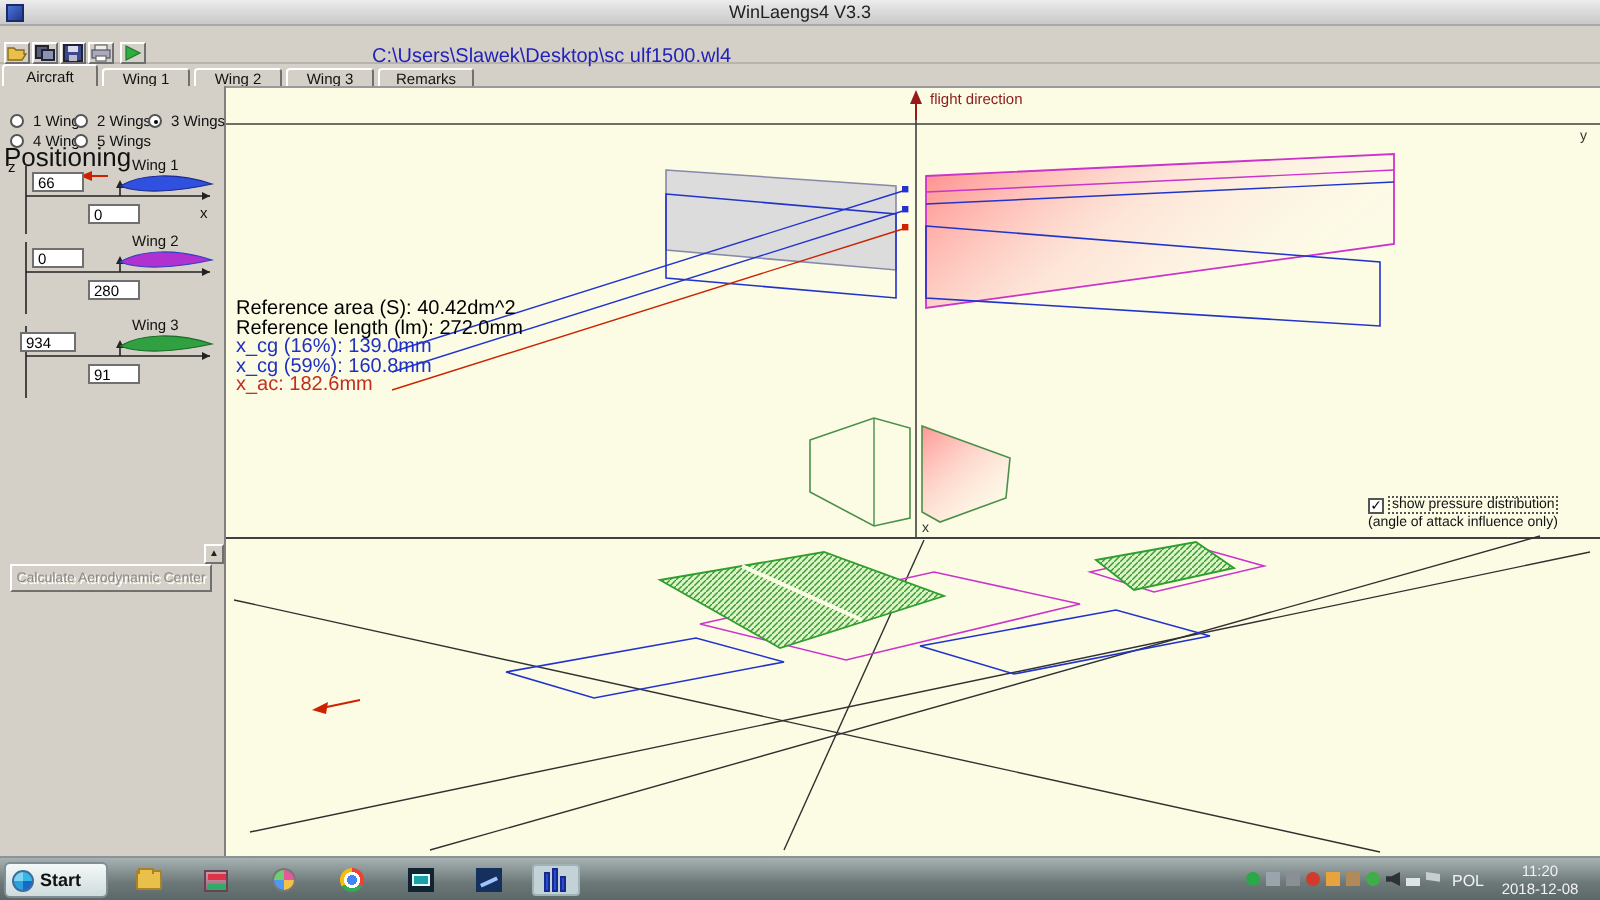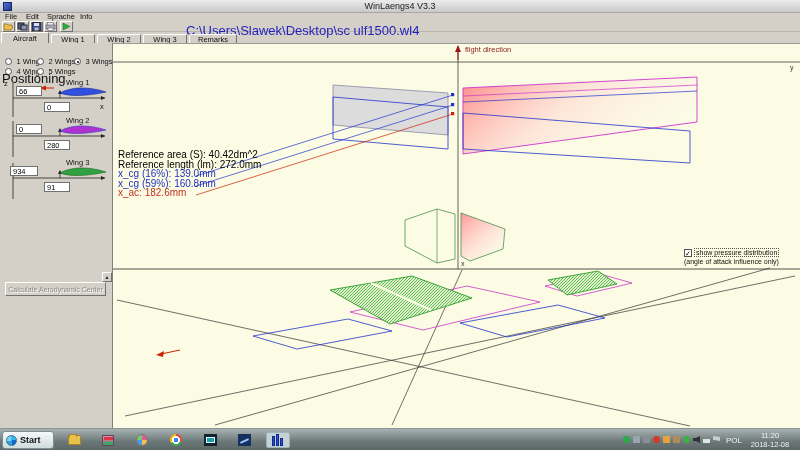--- a/index.html
+++ b/index.html
@@ -16,21 +16,21 @@
 
   
   .menubar { position:absolute; left:0; top:13px; width:800px; height:8px; background:#d4d0c8; }
   .menuitem { position:absolute; top:0; font-size:7.5px; color:#111; line-height:8px; cursor:default; }
 
   
   .toolbar { position:absolute; left:0; top:21px; width:800px; height:11px; background:#d4d0c8; border-bottom:1px solid #b8b4ac; }
   .tbtn { position:absolute; top:0; width:13px; height:11px; background:#d4d0c8;
     border-top:1px solid #fff; border-left:1px solid #fff; border-right:1px solid #707070; border-bottom:1px solid #707070;
     display:flex; align-items:center; justify-content:center; }
-  .filepath { position:absolute; left:186px; top:2px; font-size:13px; color:#2222bb; white-space:nowrap; }
+  .filepath { position:absolute; left:186px; top:2px; font-size:10px; color:#2222bb; white-space:nowrap; }
 
   
   .tabstrip { position:absolute; left:0; top:32px; width:258px; height:11px; }
   .tab { position:absolute; top:2px; height:9px; background:#d4d0c8; font-size:7.5px; line-height:9px; text-align:center;
     border-top:1px solid #fff; border-left:1px solid #fff; border-right:1px solid #707070; color:#111;
     border-radius:2px 2px 0 0; }
   .tab.active { top:0; height:11px; line-height:11px; z-index:2; }
 
   
   .leftpanel { position:absolute; left:0; top:43px; width:113px; height:385px; background:#d4d0c8; border-right:1px solid #808080; }
@@ -100,26 +100,20 @@
 </head>
 <body>
 
 <div class="app">
 
   <div class="titlebar">
     <span class="appicon"></span>
     <span class="title">WinLaengs4  V3.3</span>
   </div>
 
-  <div class="menubar">
-    <span class="menuitem" style="left:5px">File</span>
-    <span class="menuitem" style="left:26px">Edit</span>
-    <span class="menuitem" style="left:47px">Sprache</span>
-    <span class="menuitem" style="left:80px">Info</span>
-  </div>
 
   <div class="toolbar">
     <span class="tbtn" style="left:2px">
       <svg width="11" height="9">
           <path d="M1,8 L1,2 L4,2 L5,3 L9,3 L9,5 L10,5 L8,8 Z" fill="#e8c04a" stroke="#8a6a1a" stroke-width="0.7"></path>
         </svg>
     </span>
     <span class="tbtn" style="left:16px">
       <svg width="11" height="9">
           <rect x="1" y="1" width="6" height="6" fill="#54607c" stroke="#223"></rect>

